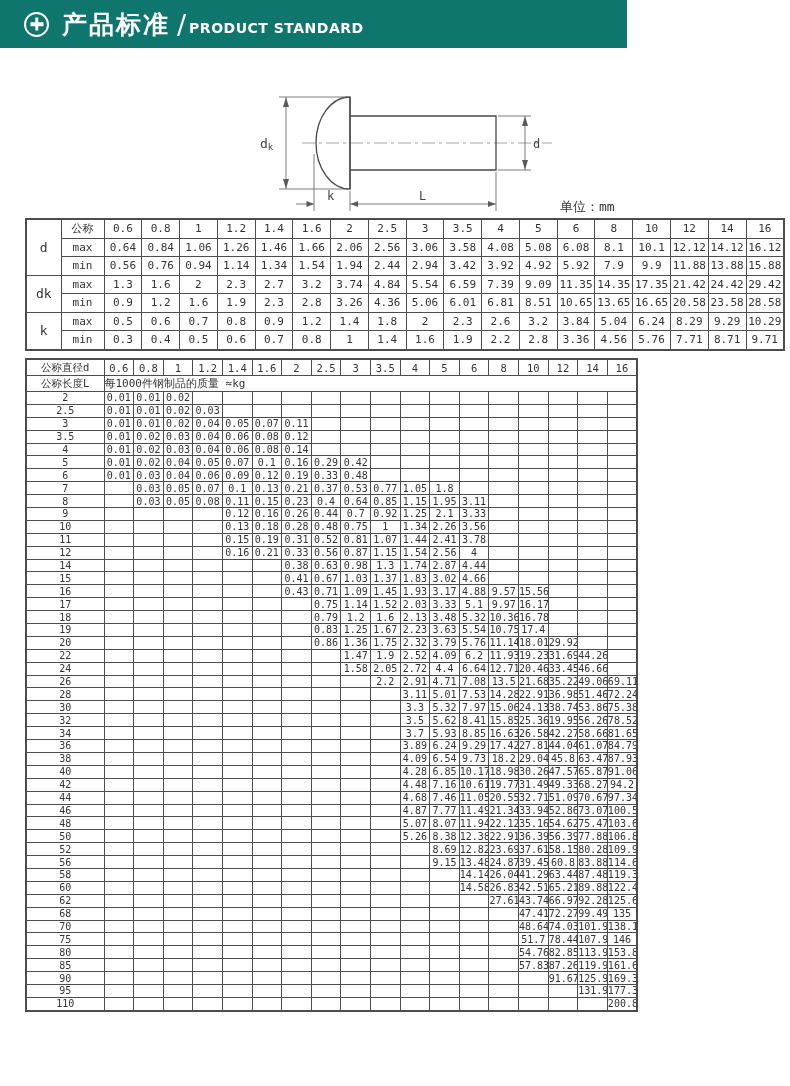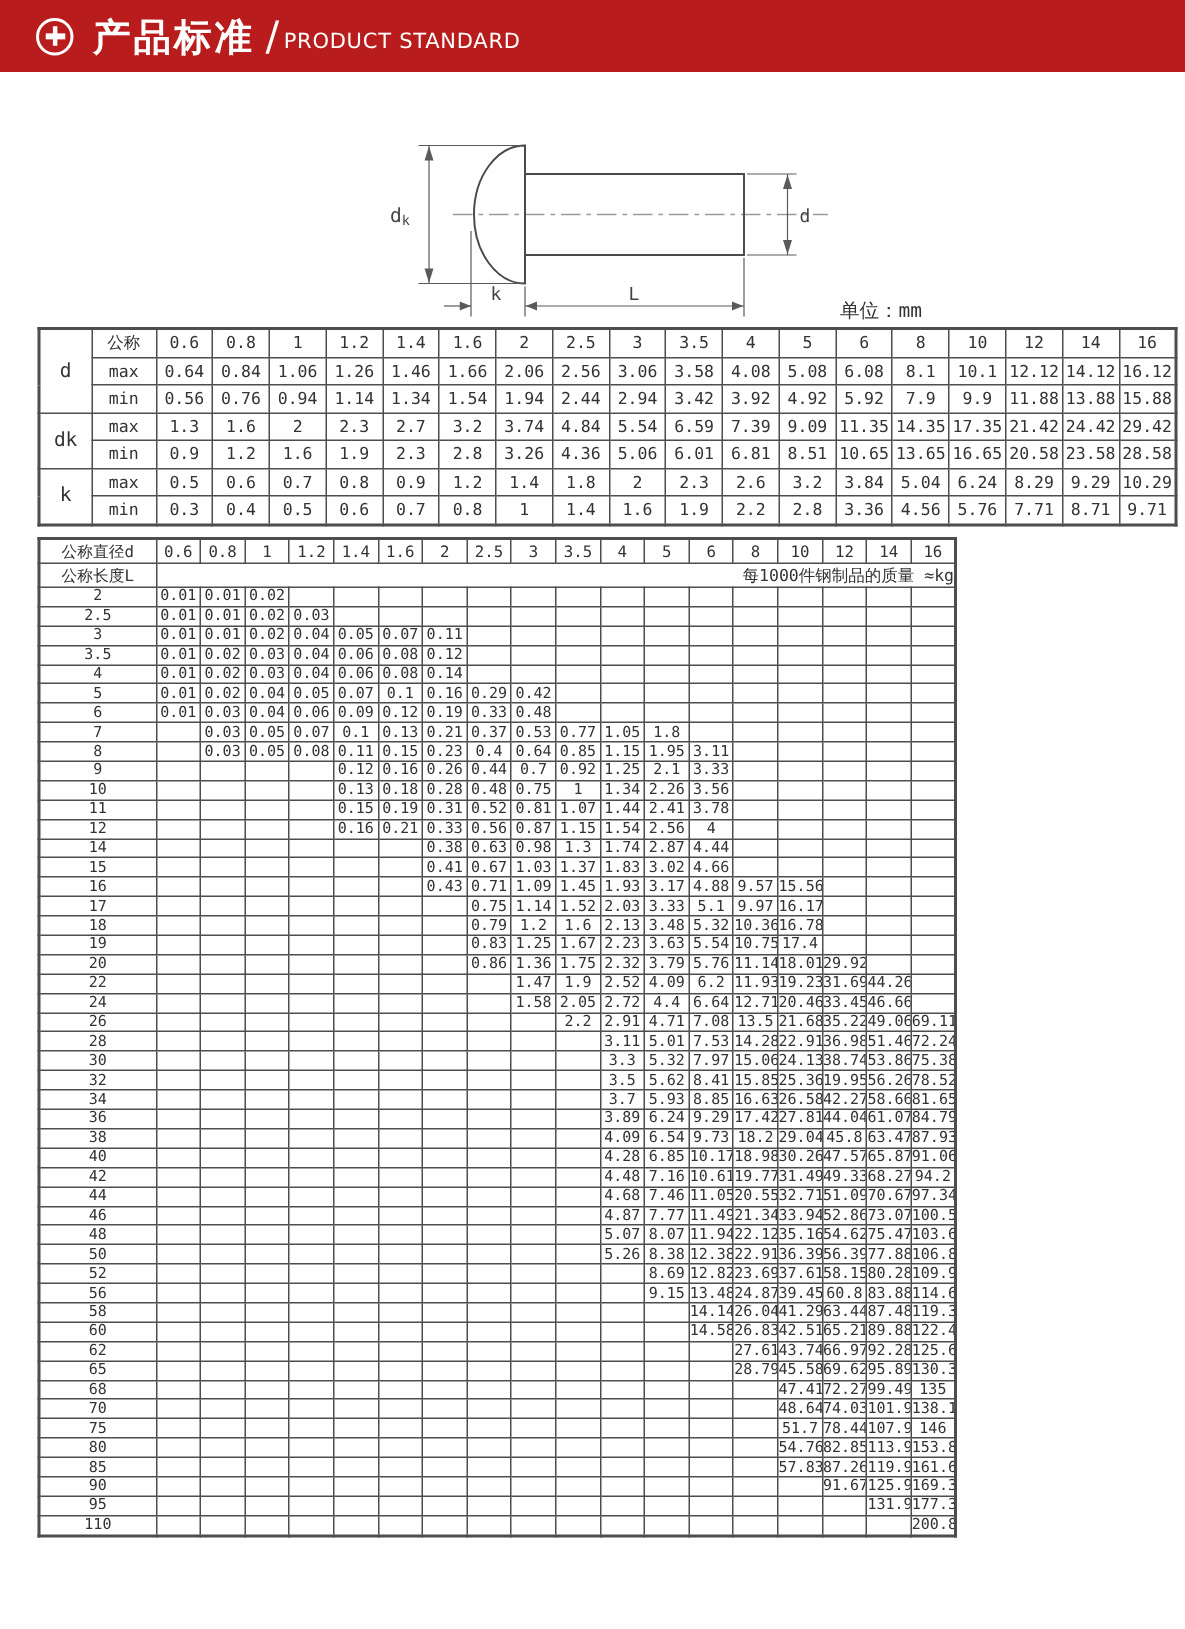--- a/index.html
+++ b/index.html
@@ -3,35 +3,35 @@
 <meta charset="utf-8">
 <style>
   html,body{margin:0;padding:0;background:#e8e8e8;}
   .page{
     position:relative;width:790px;height:1086px;background:#ffffff;
     font-family:"DejaVu Sans","Liberation Sans",sans-serif;color:#222;
     margin:0 auto;overflow:hidden;
   }
   
   .top-bar{
-    position:absolute;left:0;top:0;width:790px;height:48px;
-    background:#b91c1c;display:flex;align-items:center;
+    position:absolute;left:0;top:0;width:627px;height:48px;
+    background:#0f766e;display:flex;align-items:center;
   }
   .plus-icon{
     width:21px;height:21px;border:2.5px solid #fff;border-radius:50%;
     margin-left:24px;position:relative;flex:0 0 auto;
   }
   .plus-icon::before,.plus-icon::after{
     content:"";position:absolute;background:#fff;left:50%;top:50%;
   }
   .plus-icon::before{width:13px;height:3.5px;transform:translate(-50%,-50%);}
   .plus-icon::after{width:3.5px;height:13px;transform:translate(-50%,-50%);}
   .t-cn{font-size:25px;font-weight:bold;color:#fff;margin-left:13px;letter-spacing:2px;}
   .t-sl{font-size:27px;font-weight:400;color:#fff;margin:0 3px 0 7px;}
-  .t-en{font-size:14px;font-weight:normal;color:#fff;letter-spacing:.5px;margin-top:7px;text-align:center;}
+  .t-en{font-size:14px;font-weight:bold;color:#fff;letter-spacing:.5px;margin-top:7px;text-align:center;}
   
   .diagram{position:absolute;left:250px;top:80px;}
   .diagram text{font-family:"DejaVu Sans Mono","DejaVu Sans",monospace;fill:#444;}
   
   .unit{
     position:absolute;left:560px;top:198px;width:145px;text-align:left;
     font-size:13px;color:#333;font-family:"DejaVu Sans Mono","DejaVu Sans",monospace;
   }
   
   table{
@@ -41,21 +41,21 @@
   th,td{
     border:1px solid #4d4d4d;text-align:center;vertical-align:middle;
     font-weight:normal;padding:0;white-space:nowrap;overflow:hidden;color:#333;
   }
   .dim-table{left:25px;top:218px;width:760px;border:2px solid #4d4d4d;}
   .dim-table th,.dim-table td{height:17.5px;font-size:11px;}
   .dim-table th.grp{font-size:13px;}
   .weight-table{left:25px;top:358px;width:613px;border:2px solid #4d4d4d;}
   .weight-table thead th,.weight-table thead td{height:15px;font-size:10.5px;}
   .weight-table tbody th,.weight-table tbody td{height:11.9px;font-size:10px;line-height:11px;}
-  .weight-table td.mass{text-align:right;font-size:11px;}
+  .weight-table td.mass{text-align:left;font-size:11px;}
 </style>
 </head>
 <body>
 
 <div class="page">
 
   <div class="top-bar">
     <span class="plus-icon"></span>
     <span class="t-cn">产品标准</span>
     <span class="t-sl">/</span>
@@ -1169,41 +1169,20 @@
           <td></td>
           <td></td>
           <td></td>
           <td>27.61</td>
           <td>43.74</td>
           <td>66.97</td>
           <td>92.28</td>
           <td>125.6</td>
         </tr>
         <tr>
-          <th>65</th>
-          <td></td>
-          <td></td>
-          <td></td>
-          <td></td>
-          <td></td>
-          <td></td>
-          <td></td>
-          <td></td>
-          <td></td>
-          <td></td>
-          <td></td>
-          <td></td>
-          <td></td>
-          <td>28.79</td>
-          <td>45.58</td>
-          <td>69.62</td>
-          <td>95.89</td>
-          <td>130.3</td>
-        </tr>
-        <tr>
           <th>68</th>
           <td></td>
           <td></td>
           <td></td>
           <td></td>
           <td></td>
           <td></td>
           <td></td>
           <td></td>
           <td></td>

